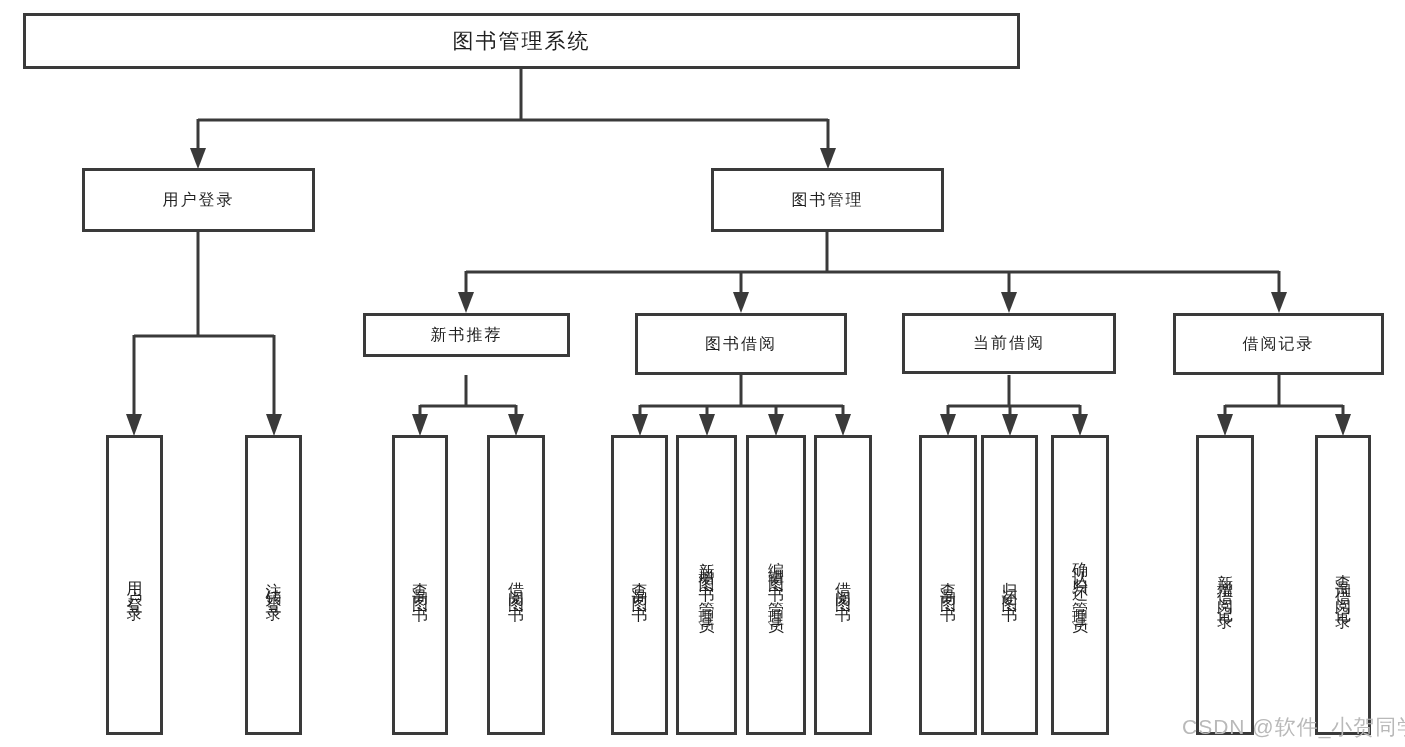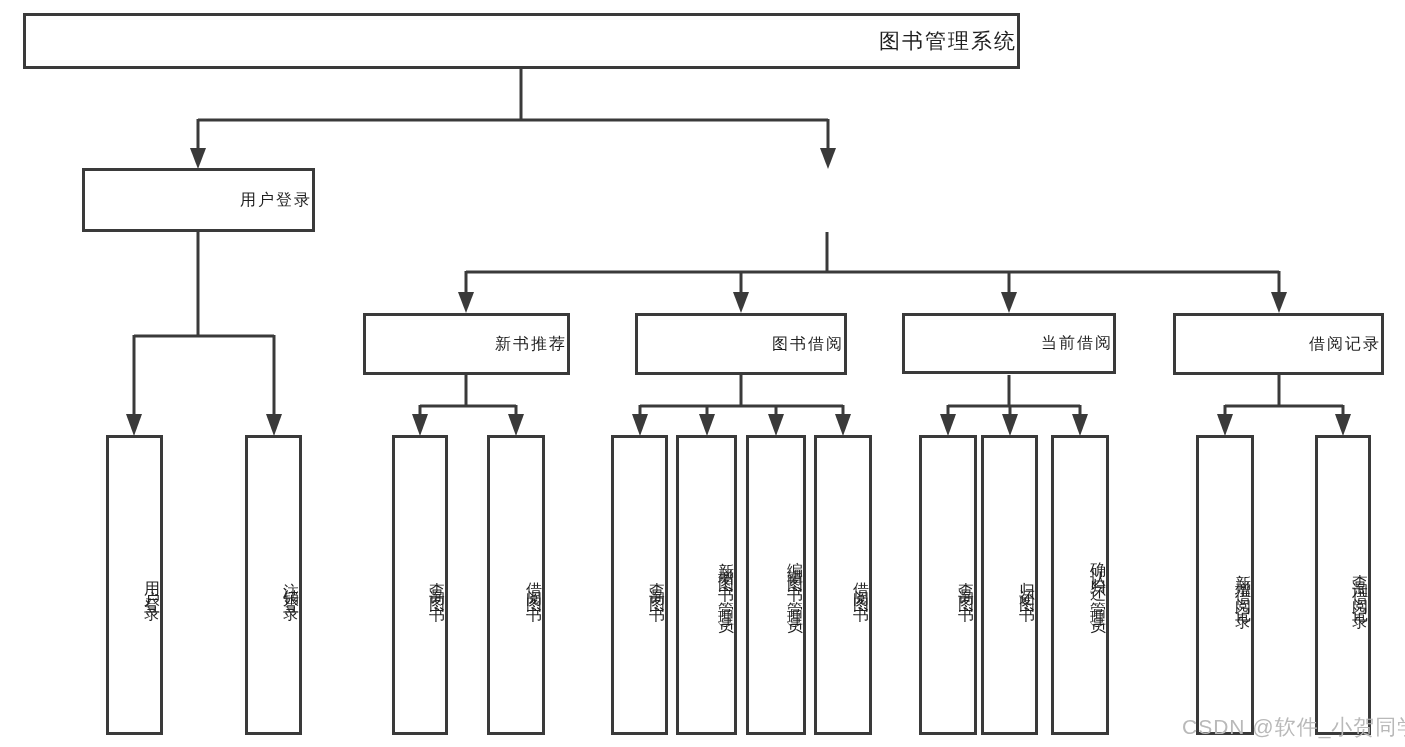--- a/index.html
+++ b/index.html
@@ -17,21 +17,21 @@
     overflow:hidden;
   }
   #wires{position:absolute;left:0;top:0;z-index:1;}
   .node{
     position:absolute;
     box-sizing:border-box;
     border:3px solid var(--line);
     background:#fff;
     display:flex;
     align-items:center;
-    justify-content:flex-end;
+    justify-content:center;
     z-index:2;
     color:var(--text);
   }
   .node .lbl{
     font-size:16px;
     letter-spacing:2px;
     white-space:nowrap;
   }
   .node.vert .lbl{
     writing-mode:vertical-rl;
@@ -124,22 +124,25 @@
     </g>
   </svg>
 
   <div class="node title" style="left:23px;top:13px;width:997px;height:56px">
     <span class="lbl">图书管理系统</span>
   </div>
 
   <div class="node" style="left:82px;top:168px;width:233px;height:64px">
     <span class="lbl">用户登录</span>
   </div>
+  <div class="node" style="left:711px;top:168px;width:233px;height:64px">
+    <span class="lbl">图书管理</span>
+  </div>
 
-  <div class="node" style="left:363px;top:313px;width:207px;height:62px">
+  <div class="node" style="left:363px;top:313px;width:207px;height:44px">
     <span class="lbl">新书推荐</span>
   </div>
   <div class="node" style="left:635px;top:313px;width:212px;height:62px">
     <span class="lbl">图书借阅</span>
   </div>
   <div class="node" style="left:902px;top:313px;width:214px;height:61px">
     <span class="lbl">当前借阅</span>
   </div>
   <div class="node" style="left:1173px;top:313px;width:211px;height:62px">
     <span class="lbl">借阅记录</span>

